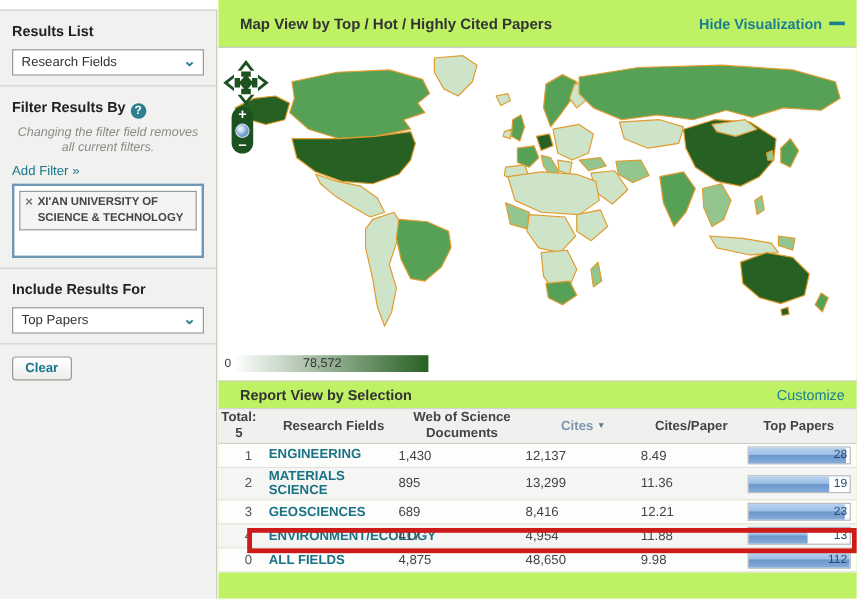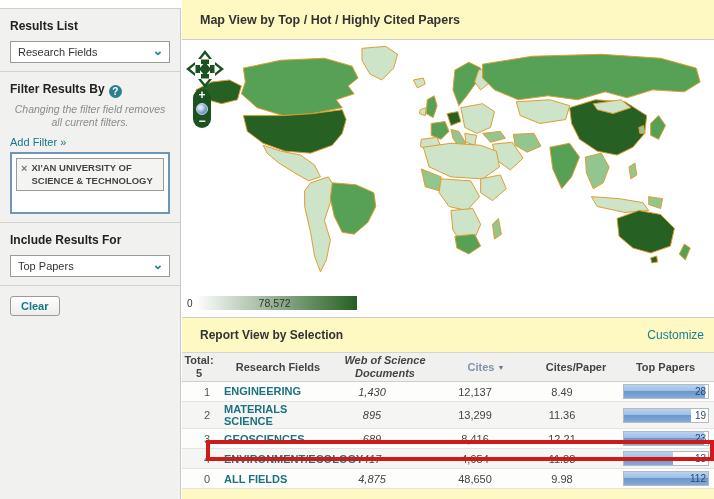--- a/index.html
+++ b/index.html
@@ -24,21 +24,21 @@
   .filter-box { background:#fff; border:2px solid #6d97b4; height:62px; padding:4px; }
   .filter-tag { display:flex; background:#f4f4f2; border:1px solid #9b9b99; padding:3px 4px; }
   .filter-tag .x { color:#777; font-size:11px; font-weight:bold; margin-right:4px; cursor:pointer; }
   .filter-tag .t { font-size:9.5px; font-weight:bold; color:#444; line-height:1.3; letter-spacing:0; }
   .btn-row { padding:10px 10px; display:flex; gap:10px; }
   .btn { background:linear-gradient(#ffffff,#ededeb); border:1px solid #9a9a98; border-radius:3px;
          font-size:11px; font-weight:bold; color:#17768a; padding:3px 10px; cursor:pointer;
          font-family:"Liberation Sans", sans-serif; }
 
   
-  .main { position:absolute; left:182px; top:0; right:0; bottom:0; background:#fef9c3; }
+  .main { position:absolute; left:182px; top:0; right:0; bottom:0; background:#bef264; }
   .map-header { height:40px; border-bottom:1px solid #ccc; display:flex; align-items:center;
                 justify-content:space-between; padding:0 10px 0 18px; }
   .map-title { font-size:12.5px; font-weight:bold; color:#333; }
   .hide-vis { display:flex; align-items:center; gap:6px; cursor:pointer; }
   .hide-vis span { font-size:12px; font-weight:bold; color:#1c7d92; }
   .hide-vis .dash { width:13px; height:3px; background:#1c7d92; }
 
   .map-area { position:relative; height:277px; background:#fff; }
   .world-svg { position:absolute; left:4px; top:2px; }
 
@@ -49,46 +49,46 @@
           align-items:center; justify-content:space-between; padding:1px 0; }
   .pill .pbtn { color:#fff; font-size:12px; font-weight:bold; line-height:11px; width:100%;
                 text-align:center; cursor:pointer; }
   .pill .globe { width:12px; height:12px; border-radius:50%;
                  background:radial-gradient(circle at 35% 35%, #dce9f7 15%, #7ea4cf 55%, #3c6ea8 100%);
                  border:1px solid #c6d6ea; cursor:pointer; }
 
   .legend { position:absolute; left:5px; bottom:6px; height:16px; display:flex; align-items:center; }
   .legend .lmin { font-size:10px; color:#333; margin-right:2px; }
   .legend .lbar { position:relative; width:162px; height:14px; }
-  .legend .lmax { position:absolute; left:64px; top:1px; font-size:10.5px; color:#333; }
-
-  .report-header { height:35px; border-top:1px solid #ccc; display:flex; align-items:center;
+  .legend .lmax { position:absolute; left:58px; top:1px; font-size:10.5px; color:#333; }
+
+  .report-header { height:23px; border-top:1px solid #ccc; display:flex; align-items:center;
                    justify-content:space-between; padding:0 10px 0 18px; }
   .report-title { font-size:12px; font-weight:bold; color:#333; }
   .customize { font-size:12px; color:#1c7d92; cursor:pointer; }
 
   
   .tbl-head { display:flex; background:#f0f0ee; border-top:1px solid #d4d4d2;
               border-bottom:1px solid #cfcfcd; min-height:30px; align-items:center; }
   .tbl-head .hc { font-size:11px; font-weight:bold; color:#444; text-align:center; line-height:1.15; }
   .hc.sorted { color:#7d94b0; font-weight:bold; }
   .hc .tri { font-size:7px; color:#5f7590; vertical-align:1px; }
   .col-rank { width:34px; flex:none; }
   .col-field { width:116px; flex:none; padding-left:8px; }
-  .col-docs { width:106px; flex:none;font-style:italic; }
+  .col-docs { width:106px; flex:none; }
   .col-cites { width:96px; flex:none; }
   .col-cpp { width:84px; flex:none; }
   .col-top { width:95px; flex:none; }
 
   .tbl-row { display:flex; align-items:center; min-height:20px; border-bottom:1px solid #e3e3e1;
              background:#fdfdfc; padding:1px 0; }
   .tbl-row:nth-child(even) { background:#f5f5f3; }
   .tbl-row .rank { font-size:11px; color:#555; text-align:right; padding-right:6px; }
   .tbl-row .field { font-size:11px; font-weight:bold; color:#1a7284; line-height:1.1; cursor:pointer; }
-  .tbl-row .num { font-size:11px; color:#444; text-align:center; }
+  .tbl-row .num { font-size:11px; color:#444; text-align:left; }
   .col-docs.num { padding-right:26px; }
   .col-cites.num { padding-right:22px; }
   .col-cpp.num { padding-right:28px; }
 
   .barwrap { position:relative; width:86px; height:15px; border:1px solid #b3bac2;
              background:#fff; margin-left:5px; }
   .barfill { position:absolute; left:0; top:0; bottom:0;
              background:linear-gradient(#b9d2ee 0%, #9dbfe6 45%, #6b97cc 50%, #84abd9 100%); }
   .barval { position:absolute; right:2px; top:1px; font-size:10px; color:#274a74; }
 
@@ -132,20 +132,24 @@
 
   <div class="btn-row">
     <button class="btn">Clear</button>
   </div>
 </div>
 
 <div class="main">
 
   <div class="map-header">
     <div class="map-title">Map View by Top / Hot / Highly Cited Papers</div>
+    <div class="hide-vis">
+      <span>Hide Visualization</span>
+      <span class="dash"></span>
+    </div>
   </div>
 
   <div class="map-area">
 
     <svg class="world-svg" id="worldmap" width="524" height="248" viewBox="0 0 530 250">
       <g stroke-width="1" stroke-linejoin="round">
         <path d="M10,48 L26,40 L44,38 L56,44 L52,58 L36,62 L22,58 L12,56 Z" fill="#276023" stroke="#e09c2e"></path>
         <path d="M58,26 L96,18 L140,16 L168,24 L174,36 L164,44 L170,52 L152,58 L158,66 L128,72 L98,74 L72,66 L56,52 L60,40 Z" fill="#57a156" stroke="#e09c2e"></path>
         <path d="M178,6 L202,4 L214,12 L210,26 L198,38 L186,32 L178,18 Z" fill="#cde4c9" stroke="#e09c2e"></path>
         <path d="M58,74 L98,74 L128,72 L158,68 L162,78 L158,92 L148,104 L126,112 L100,110 L78,102 L62,90 Z" fill="#276023" stroke="#e09c2e"></path>

